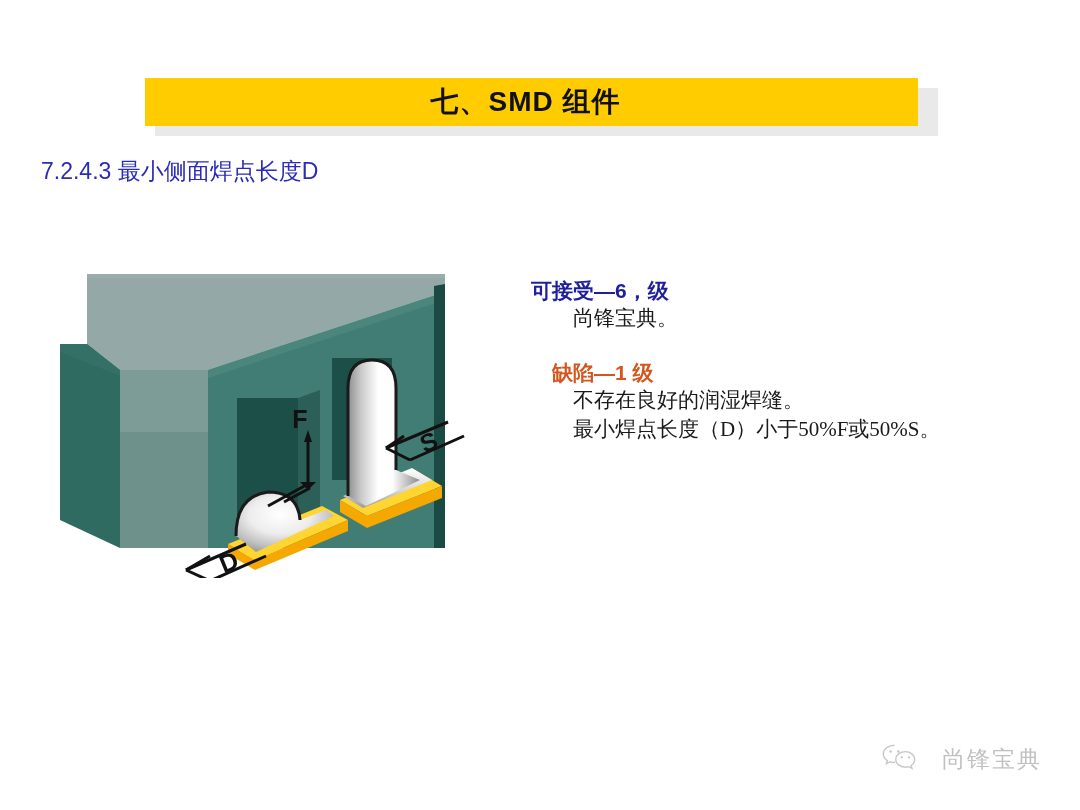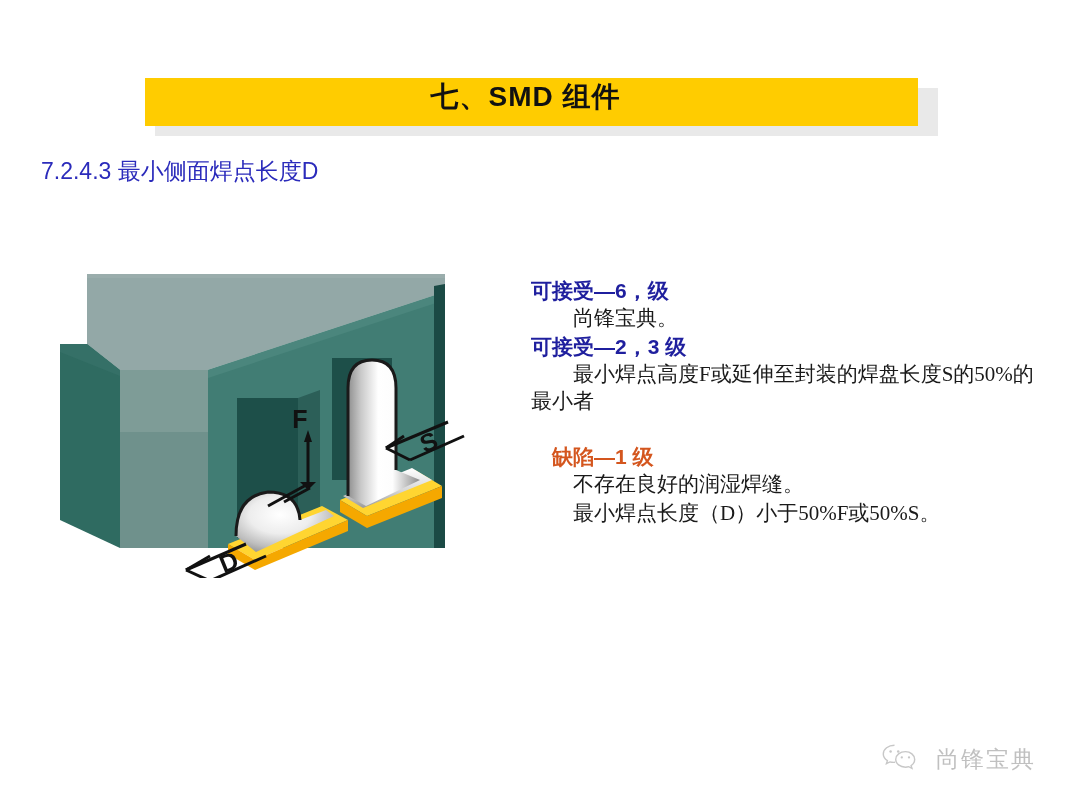--- a/index.html
+++ b/index.html
@@ -32,21 +32,21 @@
     background: #e9e9e9;
   }
   #title-banner {
     position: absolute;
     left: 0px;
     top: 0px;
     width: 773px;
     height: 48px;
     background: #ffcc00;
     display: flex;
-    align-items: flex-start;
+    align-items: center;
     justify-content: center;
   }
   #title-banner-text {
     font-family: "Liberation Sans", "DejaVu Sans", sans-serif;
     font-size: 28px;
     font-weight: bold;
     color: #111111;
     letter-spacing: 1px;
     white-space: nowrap;
     transform: translateX(-6px);
@@ -99,21 +99,21 @@
   }
   .gap-block { height: 26px; }
 
   
   #brand-logo {
     position: absolute;
     left: 880px;
     top: 742px;
     display: flex;
     align-items: center;
-    gap: 16px;
+    gap: 22px;
     opacity: 0.55;
   }
   #brand-logo-text {
     font-family: "Liberation Sans", "DejaVu Sans", sans-serif;
     font-size: 23px;
     color: #8d8d8d;
     letter-spacing: 2px;
     white-space: nowrap;
   }
 </style>
@@ -238,24 +238,20 @@
   </svg>
 </div>
 
 <div id="criteria-column">
 
   <div class="criteria-block">
     <div class="criteria-heading accept">可接受—6，级</div>
     <div class="criteria-body">尚锋宝典。</div>
   </div>
 
-  <div class="criteria-block">
-    <div class="criteria-heading accept">可接受—2，3 级</div>
-    <div class="criteria-body">最小焊点高度F或延伸至封装的焊盘长度S的50%的最小者</div>
-  </div>
 
   <div class="gap-block"></div>
 
   <div class="criteria-block">
     <div class="criteria-heading defect">缺陷—1 级</div>
     <div class="criteria-body">不存在良好的润湿焊缝。</div>
   </div>
 
   <div class="criteria-block">
     <div class="criteria-body">最小焊点长度（D）小于50%F或50%S。</div>

